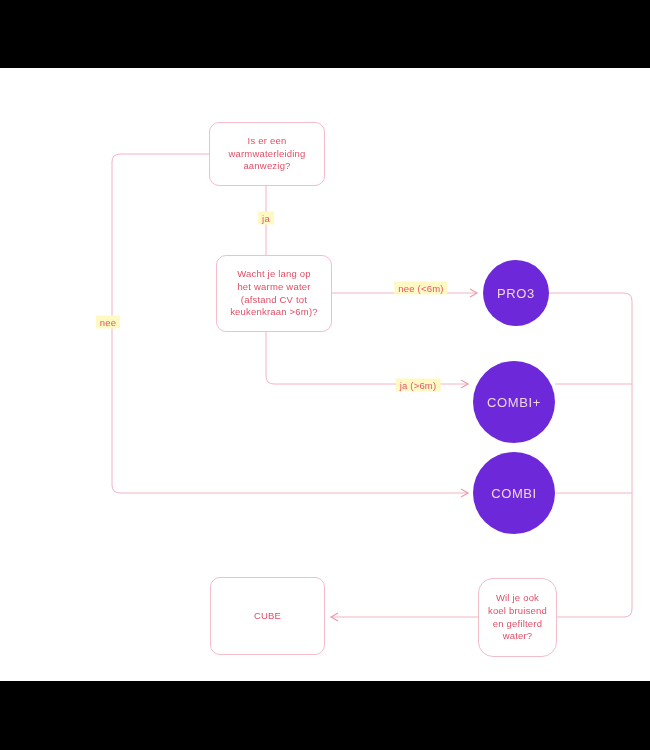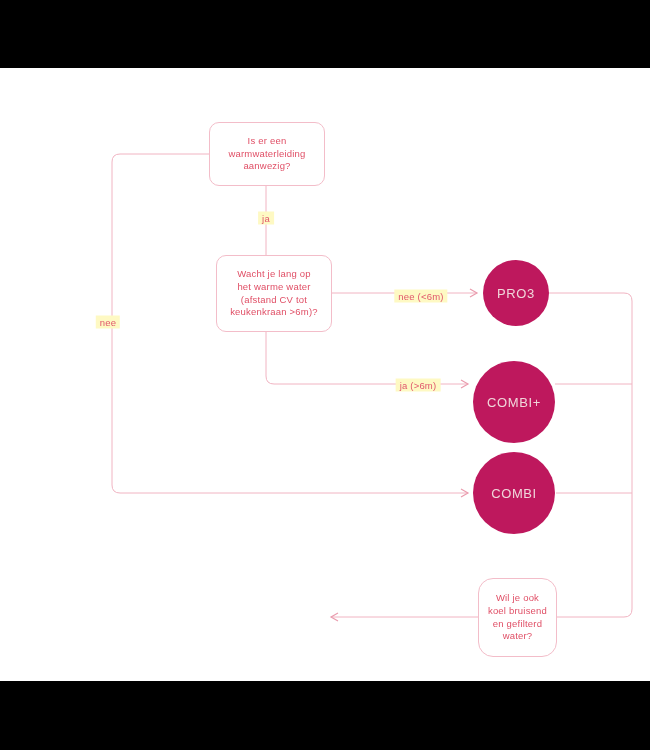--- a/index.html
+++ b/index.html
@@ -34,21 +34,21 @@
   }
   .cube-label{
     color:#e0516a;
     font-size:15px;
     letter-spacing:1.2px;
     white-space:normal;
   }
   .circle{
     position:absolute;
     border-radius:50%;
-    background:#be185d;
+    background:#6d28d9;
     display:flex;align-items:center;justify-content:center;
     color:#f0d6da;
     letter-spacing:.6px;
   }
   .circle.small{font-size:13px;}
   .circle.big{font-size:13px;}
   .edge-label{
     position:absolute;
     transform:translate(-50%,-50%);
     background:#fef9c3;
@@ -103,31 +103,34 @@
 keukenkraan &gt;6m)?</div>
   </div>
 
   <div class="qnode" style="left:478px;top:578px;width:79px;height:79px;border-radius:15px;">
     <div class="node-label">Wil je ook
 koel bruisend
 en gefilterd
 water?</div>
   </div>
 
+  <div class="qnode" style="left:210px;top:577px;width:115px;height:78px;">
+    <div class="node-label cube-label">CUBE</div>
+  </div>
 
   <div class="circle small" style="left:483px;top:260px;width:66px;height:66px;">
     <span>PRO3</span>
   </div>
 
   <div class="circle big" style="left:473px;top:361px;width:82px;height:82px;">
     <span>COMBI+</span>
   </div>
 
   <div class="circle big" style="left:473px;top:452px;width:82px;height:82px;">
     <span>COMBI</span>
   </div>
 
   <span class="edge-label" style="left:266px;top:218px;">ja</span>
   <span class="edge-label" style="left:108px;top:322px;">nee</span>
-  <span class="edge-label" style="left:421px;top:296px;">nee (&lt;6m)</span>
+  <span class="edge-label" style="left:421px;top:288px;">nee (&lt;6m)</span>
   <span class="edge-label" style="left:418px;top:385px;">ja (&gt;6m)</span>
 
 </div>
 
 </body></html>

